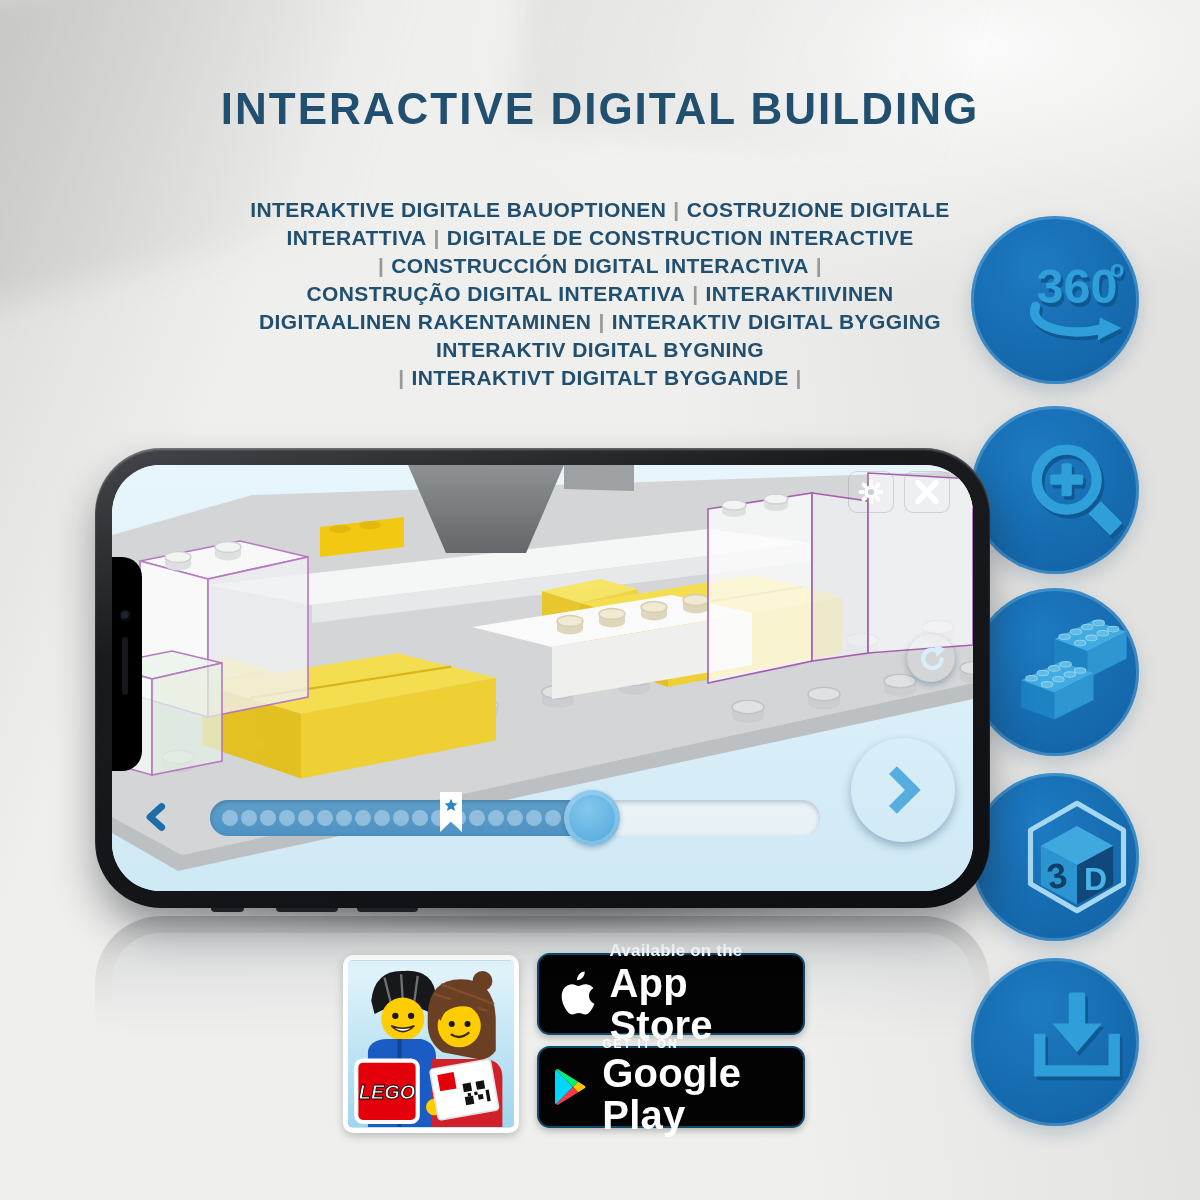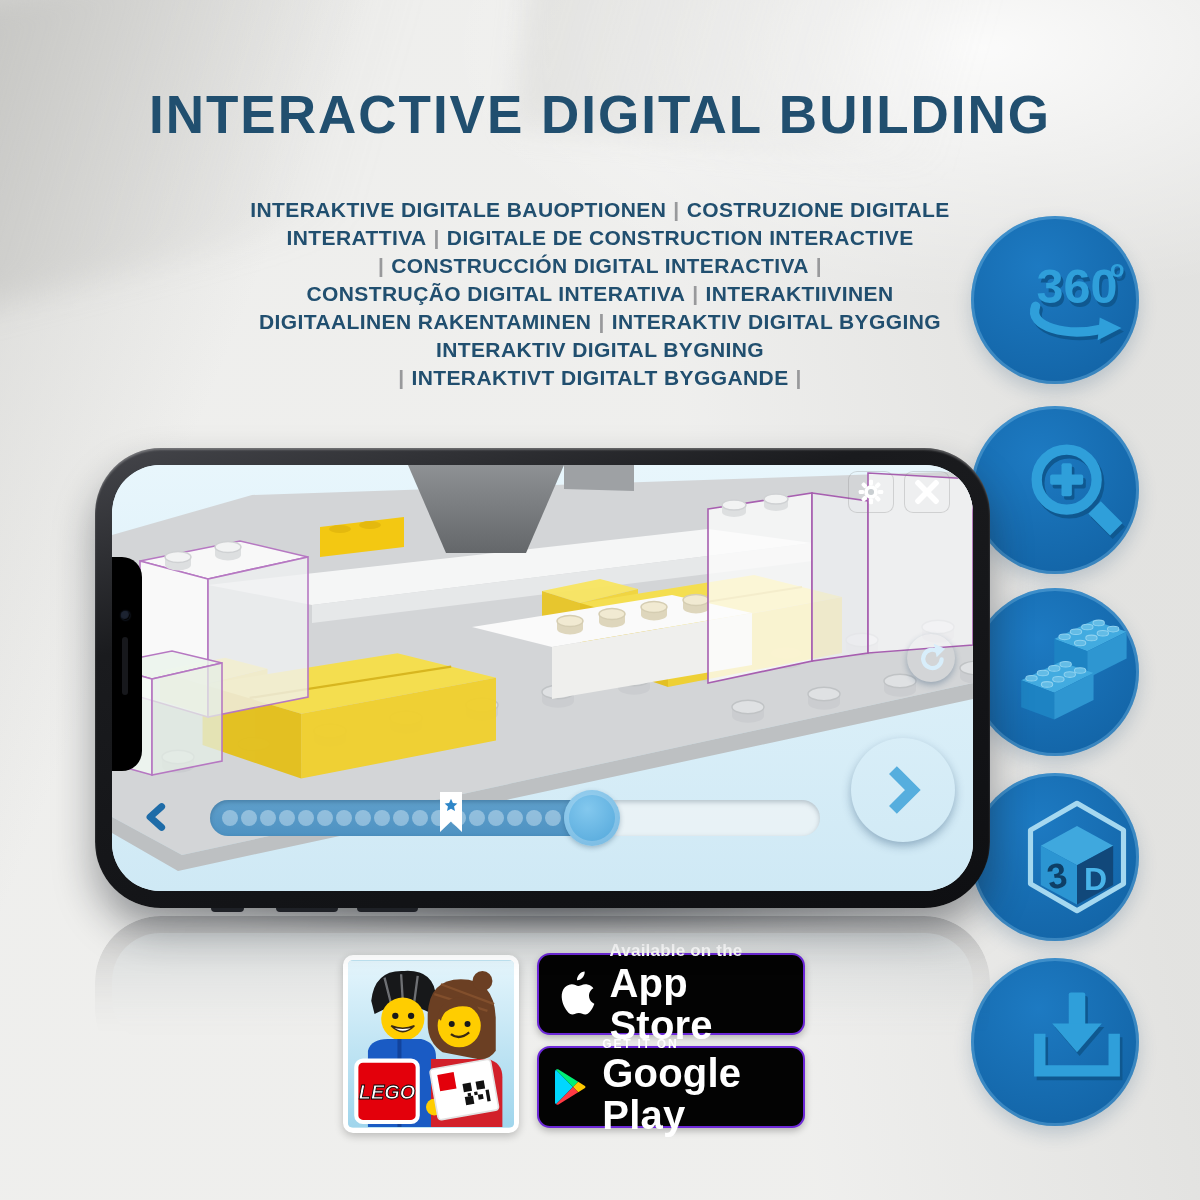--- a/index.html
+++ b/index.html
@@ -13,21 +13,21 @@
       linear-gradient(112deg, rgba(198,198,195,.55) 0%, rgba(230,230,228,0) 22%),
       linear-gradient(80deg, rgba(255,255,255,.35) 58%, rgba(222,222,220,.45) 86%);}
   .streak{position:absolute;top:-60px;left:-80px;width:640px;height:300px;
     background:linear-gradient(120deg, rgba(178,178,175,.55), rgba(230,230,228,0) 70%);
     transform:rotate(-14deg);filter:blur(16px);}
   .streak2{position:absolute;top:-40px;left:520px;width:640px;height:200px;
     background:linear-gradient(100deg, rgba(205,205,202,.4), rgba(230,230,228,0) 70%);
     transform:rotate(6deg);filter:blur(14px);}
 
   .title{position:absolute;top:84px;left:0;right:0;text-align:center;
-    font-size:53px;font-weight:bold;letter-spacing:2px;color:#214f6f;}
+    font-size:44px;font-weight:bold;letter-spacing:2px;color:#214f6f;}
   .subtitle{position:absolute;top:196px;left:120px;right:120px;text-align:center;
     font-size:21px;font-weight:bold;line-height:28px;color:#214f6f;letter-spacing:.4px;}
   .subtitle .sep{color:#98999b;margin:0 7px;font-weight:bold;}
 
   
   .feature{position:absolute;left:971px;width:168px;height:168px;border-radius:50%;
     background:radial-gradient(circle at 40% 30%, #1d7ac2, #1467aa 72%, #125e9e);
     box-shadow:inset 0 0 0 3px rgba(130,195,235,.35), 0 8px 18px rgba(40,80,120,.22);
     display:flex;align-items:center;justify-content:flex-end;}
   .feature svg{width:124px;height:124px;overflow:visible;}
@@ -86,21 +86,21 @@
     mask-image:linear-gradient(180deg,#000,transparent 85%);}
   .phone-reflection .scr{position:absolute;left:17px;top:17px;right:17px;height:70%;border-radius:48px;
     background:linear-gradient(180deg, rgba(205,232,245,.5), rgba(205,232,245,0));}
 
   
   .lego-app{position:absolute;left:343px;top:955px;width:176px;height:178px;border-radius:10px;
     border:5px solid #fff;box-sizing:border-box;overflow:hidden;background:#bfe4f2;
     box-shadow:0 3px 8px rgba(0,0,0,.22);}
   .lego-app svg{width:100%;height:100%;display:block;}
   .store-badge{position:absolute;left:537px;width:268px;height:82px;border-radius:13px;
-    background:#030303;border:2px solid #6d28d9;box-sizing:border-box;
+    background:#030303;border:2px solid #0c4a6e;box-sizing:border-box;
     display:flex;align-items:center;padding:0 16px;gap:14px;color:#fff;
     box-shadow:0 3px 7px rgba(0,0,0,.25);}
   .badge-appstore{top:953px;}
   .badge-gplay{top:1046px;}
   .badge-texts{display:flex;flex-direction:column;justify-content:center;line-height:1.05;}
   .badge-small{font-size:17px;font-weight:bold;letter-spacing:.2px;}
   .badge-small.caps{font-size:12px;letter-spacing:1.8px;font-weight:bold;}
   .badge-big{font-size:40px;font-weight:bold;letter-spacing:.2px;margin-top:2px;}
 </style>
 </head>

